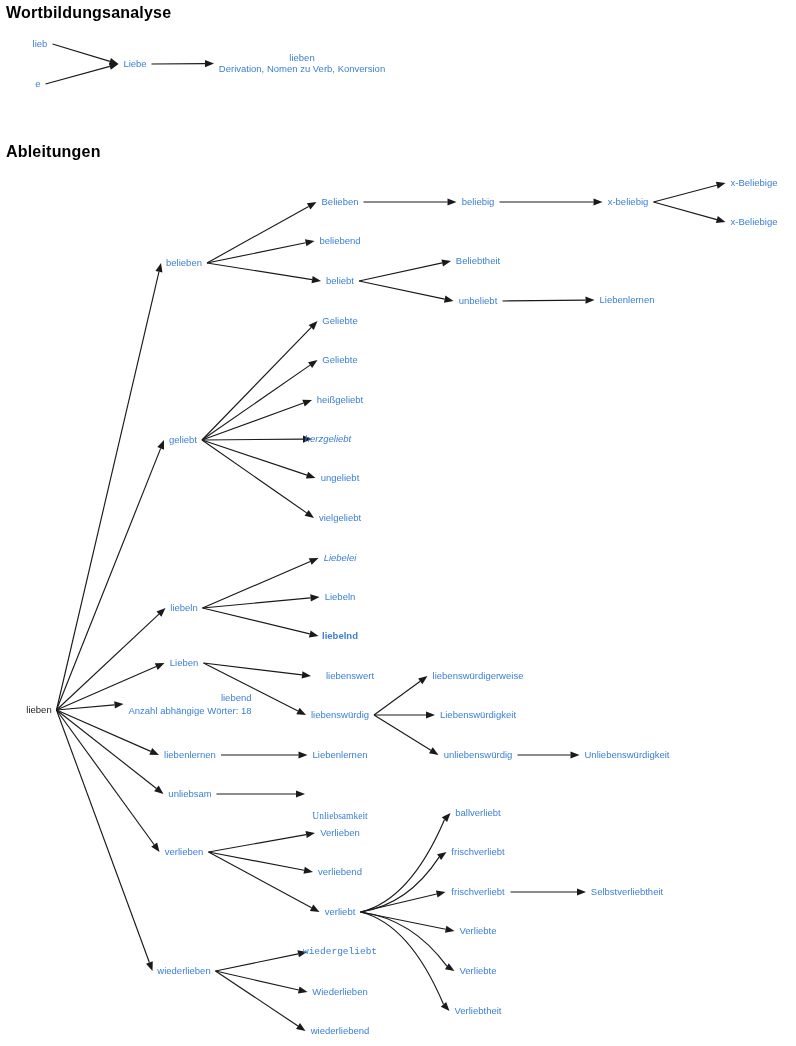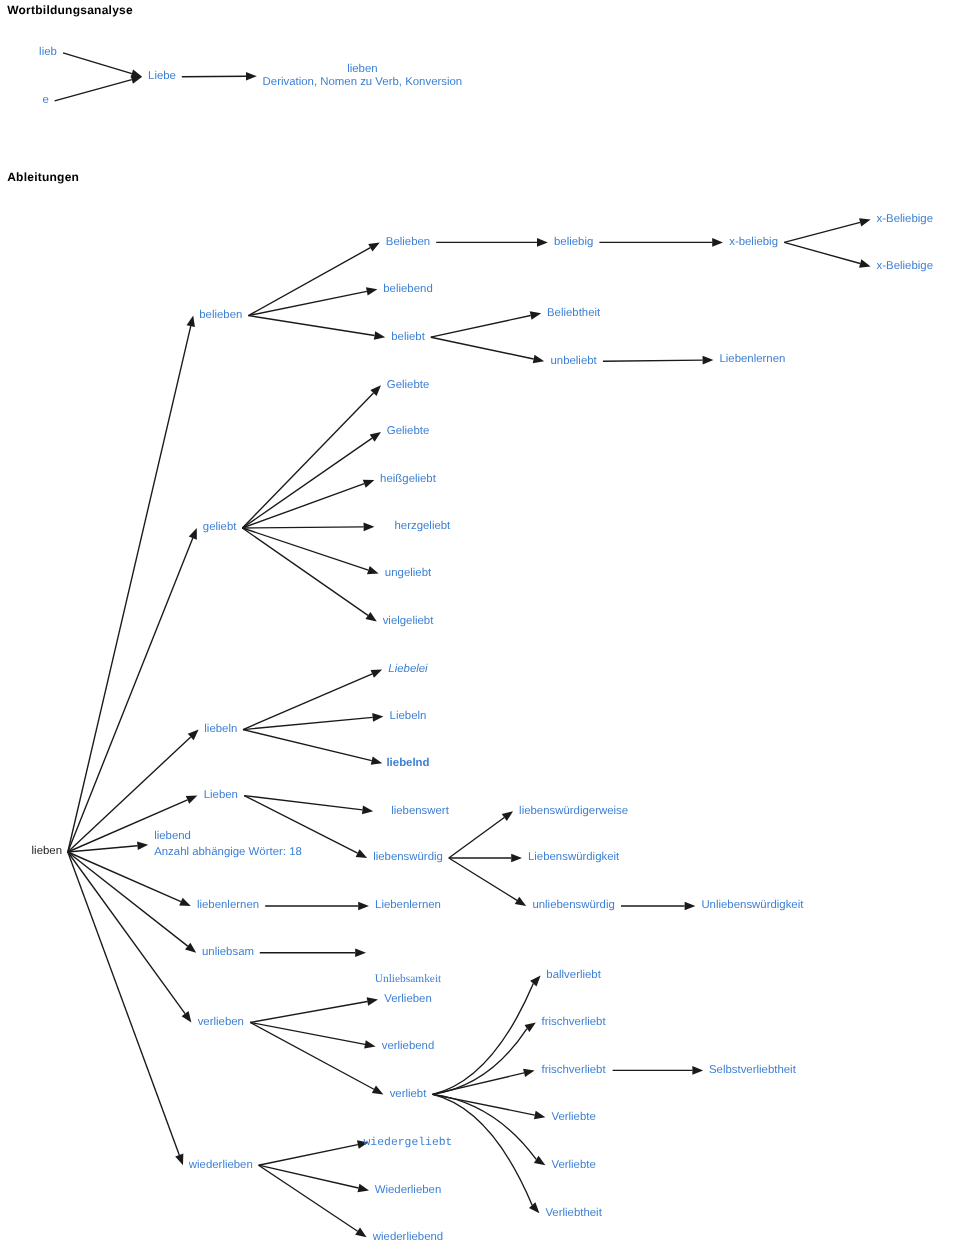--- a/index.html
+++ b/index.html
@@ -9,21 +9,21 @@
   }
   body {
     width: 796px;
     height: 1046px;
     position: relative;
     font-family: "Liberation Sans", "DejaVu Sans", sans-serif;
     overflow: hidden;
   }
   .section-title {
     position: absolute;
-    font-size: 10px;
+    font-size: 16px;
     font-weight: bold;
     color: #000000;
     letter-spacing: 0.2px;
     white-space: nowrap;
   }
   #title-wortbildungsanalyse { left: 6px; top: 4px; }
   #title-ableitungen { left: 6px; top: 143px; }
 
   svg.graph {
     position: absolute;
@@ -38,21 +38,21 @@
     stroke-width: 1.15;
     fill: none;
   }
   .node-label {
     position: absolute;
     font-size: 9.5px;
     color: #3b7fd4;
     white-space: nowrap;
     transform: translate(-50%, -50%);
     line-height: 12px;
-    text-align: left;
+    text-align: right;
   }
   .node-label.root {
     color: #1a1a1a;
   }
   .node-label.multiline {
     line-height: 12.5px;
   }
 </style>
 </head>
 <body>
@@ -183,21 +183,21 @@
     <div class="node-label" style="left: 628px; top: 202px;">x-beliebig</div>
     <div class="node-label" style="left: 754px; top: 183px;">x-Beliebige</div>
     <div class="node-label" style="left: 754px; top: 222px;">x-Beliebige</div>
     <div class="node-label" style="left: 478px; top: 261px;">Beliebtheit</div>
     <div class="node-label" style="left: 478px; top: 301px;">unbeliebt</div>
     <div class="node-label" style="left: 627px; top: 300px;">Liebenlernen</div>
     <div class="node-label" style="left: 183px; top: 440px;">geliebt</div>
     <div class="node-label" style="left: 340px; top: 321px;">Geliebte</div>
     <div class="node-label" style="left: 340px; top: 360px;">Geliebte</div>
     <div class="node-label" style="left: 340px; top: 400px;">heißgeliebt</div>
-    <div class="node-label" style="left: 352px; top: 439px;">herzgeliebt</div>
+    <div class="node-label" style="left: 328px; top: 439px; font-style: italic;">herzgeliebt</div>
     <div class="node-label" style="left: 340px; top: 478px;">ungeliebt</div>
     <div class="node-label" style="left: 340px; top: 518px;">vielgeliebt</div>
     <div class="node-label" style="left: 184px; top: 608px;">liebeln</div>
     <div class="node-label" style="left: 340px; top: 558px; font-style: italic;">Liebelei</div>
     <div class="node-label" style="left: 340px; top: 597px;">Liebeln</div>
     <div class="node-label" style="left: 340px; top: 636px; font-weight: bold;">liebelnd</div>
     <div class="node-label" style="left: 184px; top: 663px;">Lieben</div>
     <div class="node-label" style="left: 350px; top: 676px;">liebenswert</div>
     <div class="node-label" style="left: 340px; top: 715px;">liebenswürdig</div>
     <div class="node-label" style="left: 478px; top: 676px;">liebenswürdigerweise</div>

